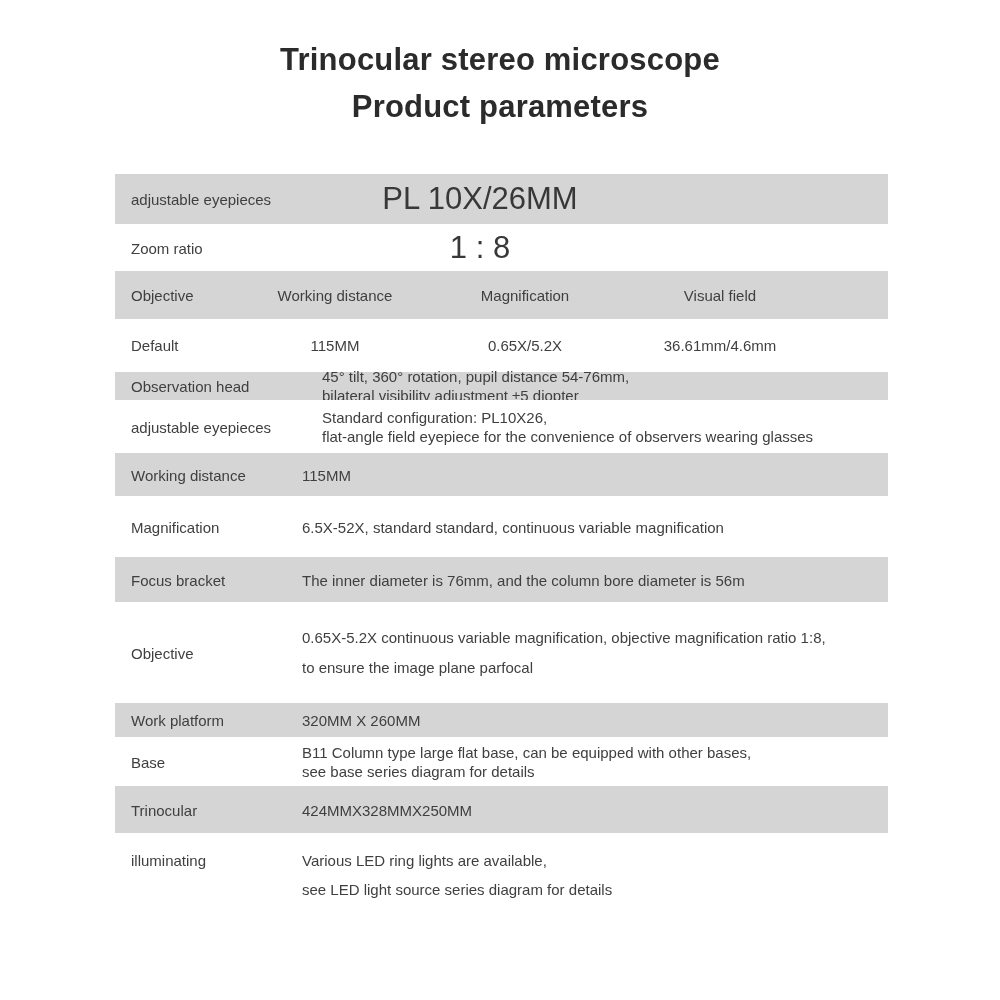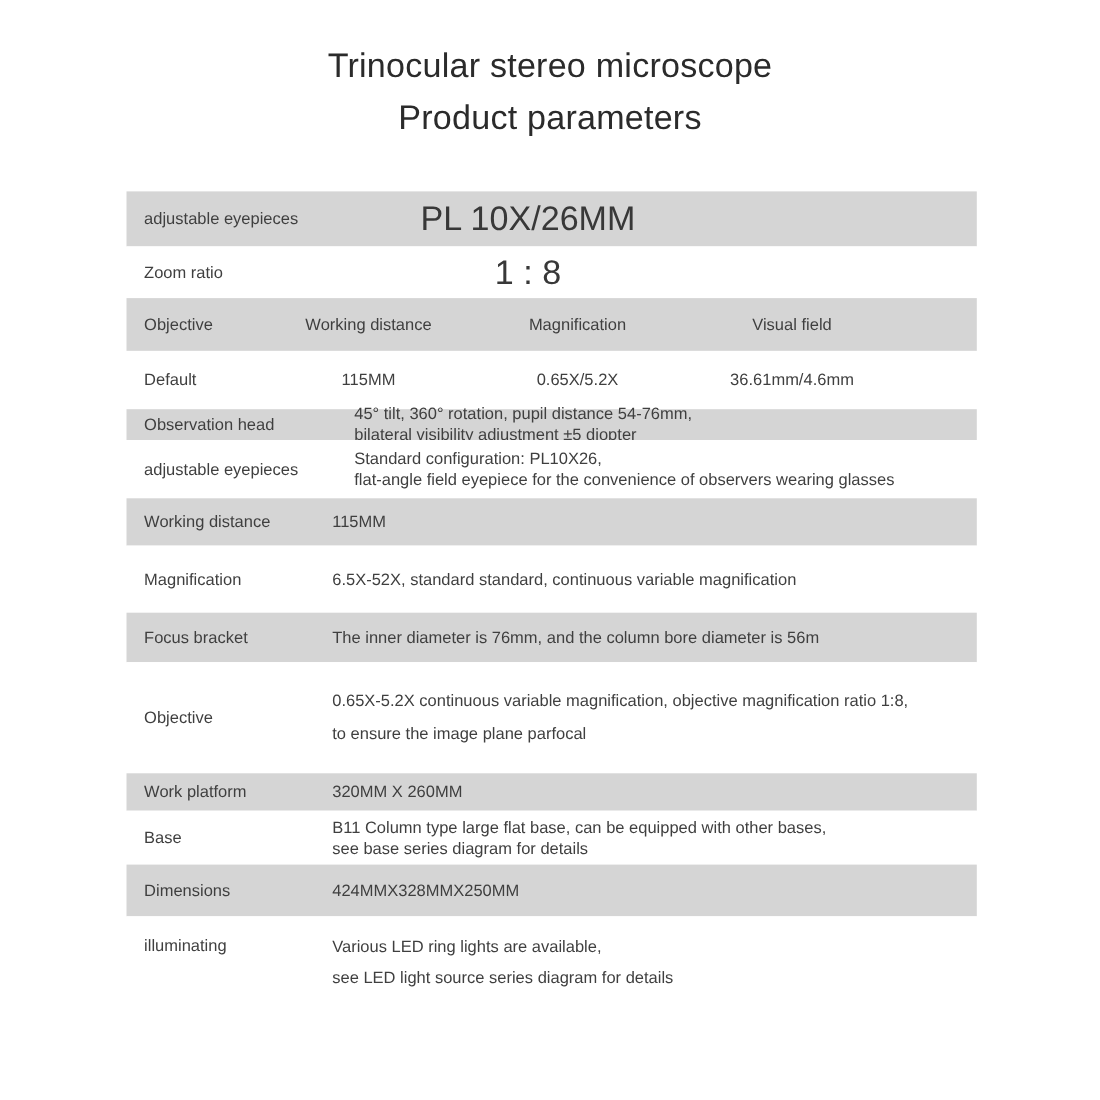--- a/index.html
+++ b/index.html
@@ -9,21 +9,21 @@
     font-family: "Liberation Sans", sans-serif;
     color: #3f3f3f;
     overflow: hidden;
   }
   .titles {
     padding-top: 36px;
     text-align: center;
   }
   .title-line {
     font-size: 31px;
-    font-weight: normal;
+    font-weight: bold;
     color: #2b2b2b;
     line-height: 47px;
     letter-spacing: 0.2px;
   }
   .spec-table {
     position: relative;
     width: 773px;
     margin: 44px 0 0 115px;
     font-size: 15px;
   }
@@ -160,21 +160,21 @@
 
   <div class="row white" style="height:49px">
     <div class="label">Base</div>
     <div class="val">
       <div>B11 Column type large flat base, can be equipped with other bases,</div>
       <div>see base series diagram for details</div>
     </div>
   </div>
 
   <div class="row gray" style="height:47px">
-    <div class="label">Dimensions</div>
+    <div class="label">Trinocular</div>
     <div class="val">
       <div>424MMX328MMX250MM</div>
     </div>
   </div>
 
   <div class="row white top-align" style="height:75px">
     <div class="label">illuminating</div>
     <div class="val">
       <div>Various LED ring lights are available,</div>
       <div>see LED light source series diagram for details</div>

